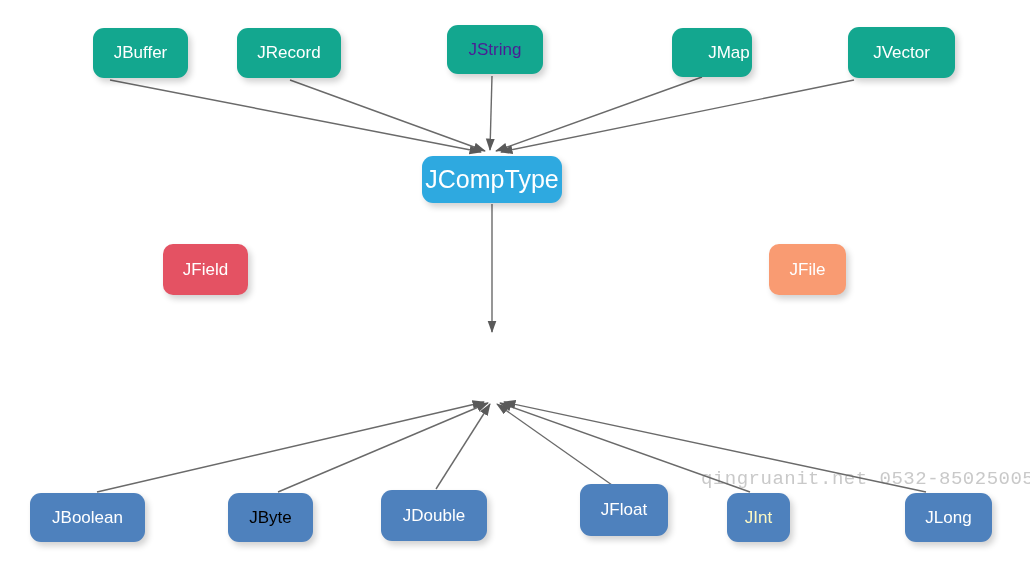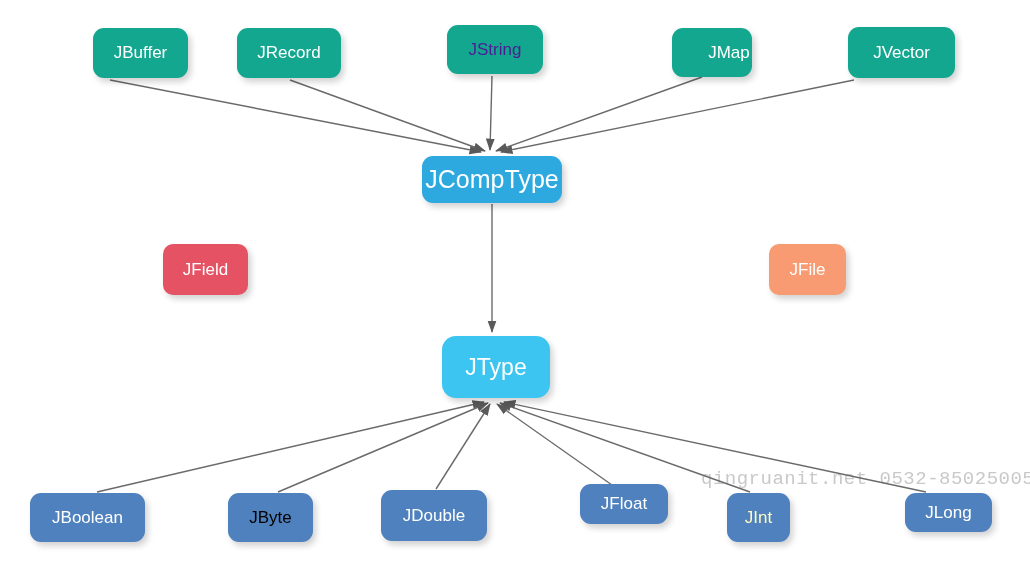--- a/index.html
+++ b/index.html
@@ -81,21 +81,20 @@
 
   <div class="nodes-layer" id="nodes-layer">
       <div class="node" style="left: 53px; top: 28px; width: 95px; height: 50px; background: rgb(19, 167, 143); font-size: 17px; border-radius: 11px; color: rgb(255, 255, 255); margin-left: 40px;">JBuffer</div>
       <div class="node" style="left: 237px; top: 28px; width: 104px; height: 50px; background: rgb(19, 167, 143); font-size: 17px; border-radius: 11px; color: rgb(255, 255, 255);">JRecord</div>
       <div class="node" style="left: 447px; top: 25px; width: 96px; height: 49px; background: rgb(19, 167, 143); font-size: 17px; border-radius: 11px; color: #4c1d95;">JString</div>
       <div class="node" style="left: 672px; top: 28px; width: 80px; height: 49px; background: rgb(19, 167, 143); font-size: 17px; border-radius: 11px; color: rgb(255, 255, 255); padding-left: 34px;">JMap</div>
       <div class="node" style="left: 840px; top: 27px; width: 107px; height: 51px; background: rgb(19, 167, 143); font-size: 17px; border-radius: 11px; color: rgb(255, 255, 255); margin-left: 8px;">JVector</div>
       <div class="node" style="left: 422px; top: 156px; width: 140px; height: 47px; background: rgb(46, 169, 224); font-size: 25px; border-radius: 11px; color: rgb(255, 255, 255);">JCompType</div>
       <div class="node" style="left: 163px; top: 244px; width: 85px; height: 51px; background: rgb(228, 82, 99); font-size: 17px; border-radius: 10px; color: rgb(255, 255, 255);">JField</div>
       <div class="node" style="left: 726px; top: 244px; width: 77px; height: 51px; background: rgb(249, 155, 114); font-size: 17px; border-radius: 10px; color: rgb(255, 255, 255); margin-left: 43px;">JFile</div>
-      <div class="node" style="left: 442px; top: 336px; width: 108px; height: 62px; background: rgb(60, 197, 240); font-size: 23px; border-radius: 14px; color: rgb(255, 255, 255);">JType</div>
       <div class="node" style="left: 30px; top: 493px; width: 115px; height: 49px; background: rgb(78, 129, 189); font-size: 17px; border-radius: 11px; color: rgb(255, 255, 255);">JBoolean</div>
       <div class="node" style="left: 228px; top: 493px; width: 85px; height: 49px; background: rgb(78, 129, 189); font-size: 17px; border-radius: 11px; color: #000000;">JByte</div>
       <div class="node" style="left: 381px; top: 490px; width: 106px; height: 51px; background: rgb(78, 129, 189); font-size: 17px; border-radius: 11px; color: rgb(255, 255, 255);">JDouble</div>
-      <div class="node" style="left: 580px; top: 484px; width: 88px; height: 40px; background: rgb(78, 129, 189); font-size: 17px; border-radius: 11px; color: rgb(255, 255, 255);">JFloat</div>
+      <div class="node" style="left: 580px; top: 484px; width: 88px; height: 52px; background: rgb(78, 129, 189); font-size: 17px; border-radius: 11px; color: rgb(255, 255, 255);">JFloat</div>
       <div class="node" style="left: 727px; top: 493px; width: 63px; height: 49px; background: rgb(78, 129, 189); font-size: 17px; border-radius: 11px; color: #fef9c3;">JInt</div>
-      <div class="node" style="left: 905px; top: 493px; width: 87px; height: 39px; background: rgb(78, 129, 189); font-size: 17px; border-radius: 11px; color: rgb(255, 255, 255);">JLong</div>
+      <div class="node" style="left: 905px; top: 493px; width: 87px; height: 49px; background: rgb(78, 129, 189); font-size: 17px; border-radius: 11px; color: rgb(255, 255, 255);">JLong</div>
     </div>
 </div>
 
 </body></html>

